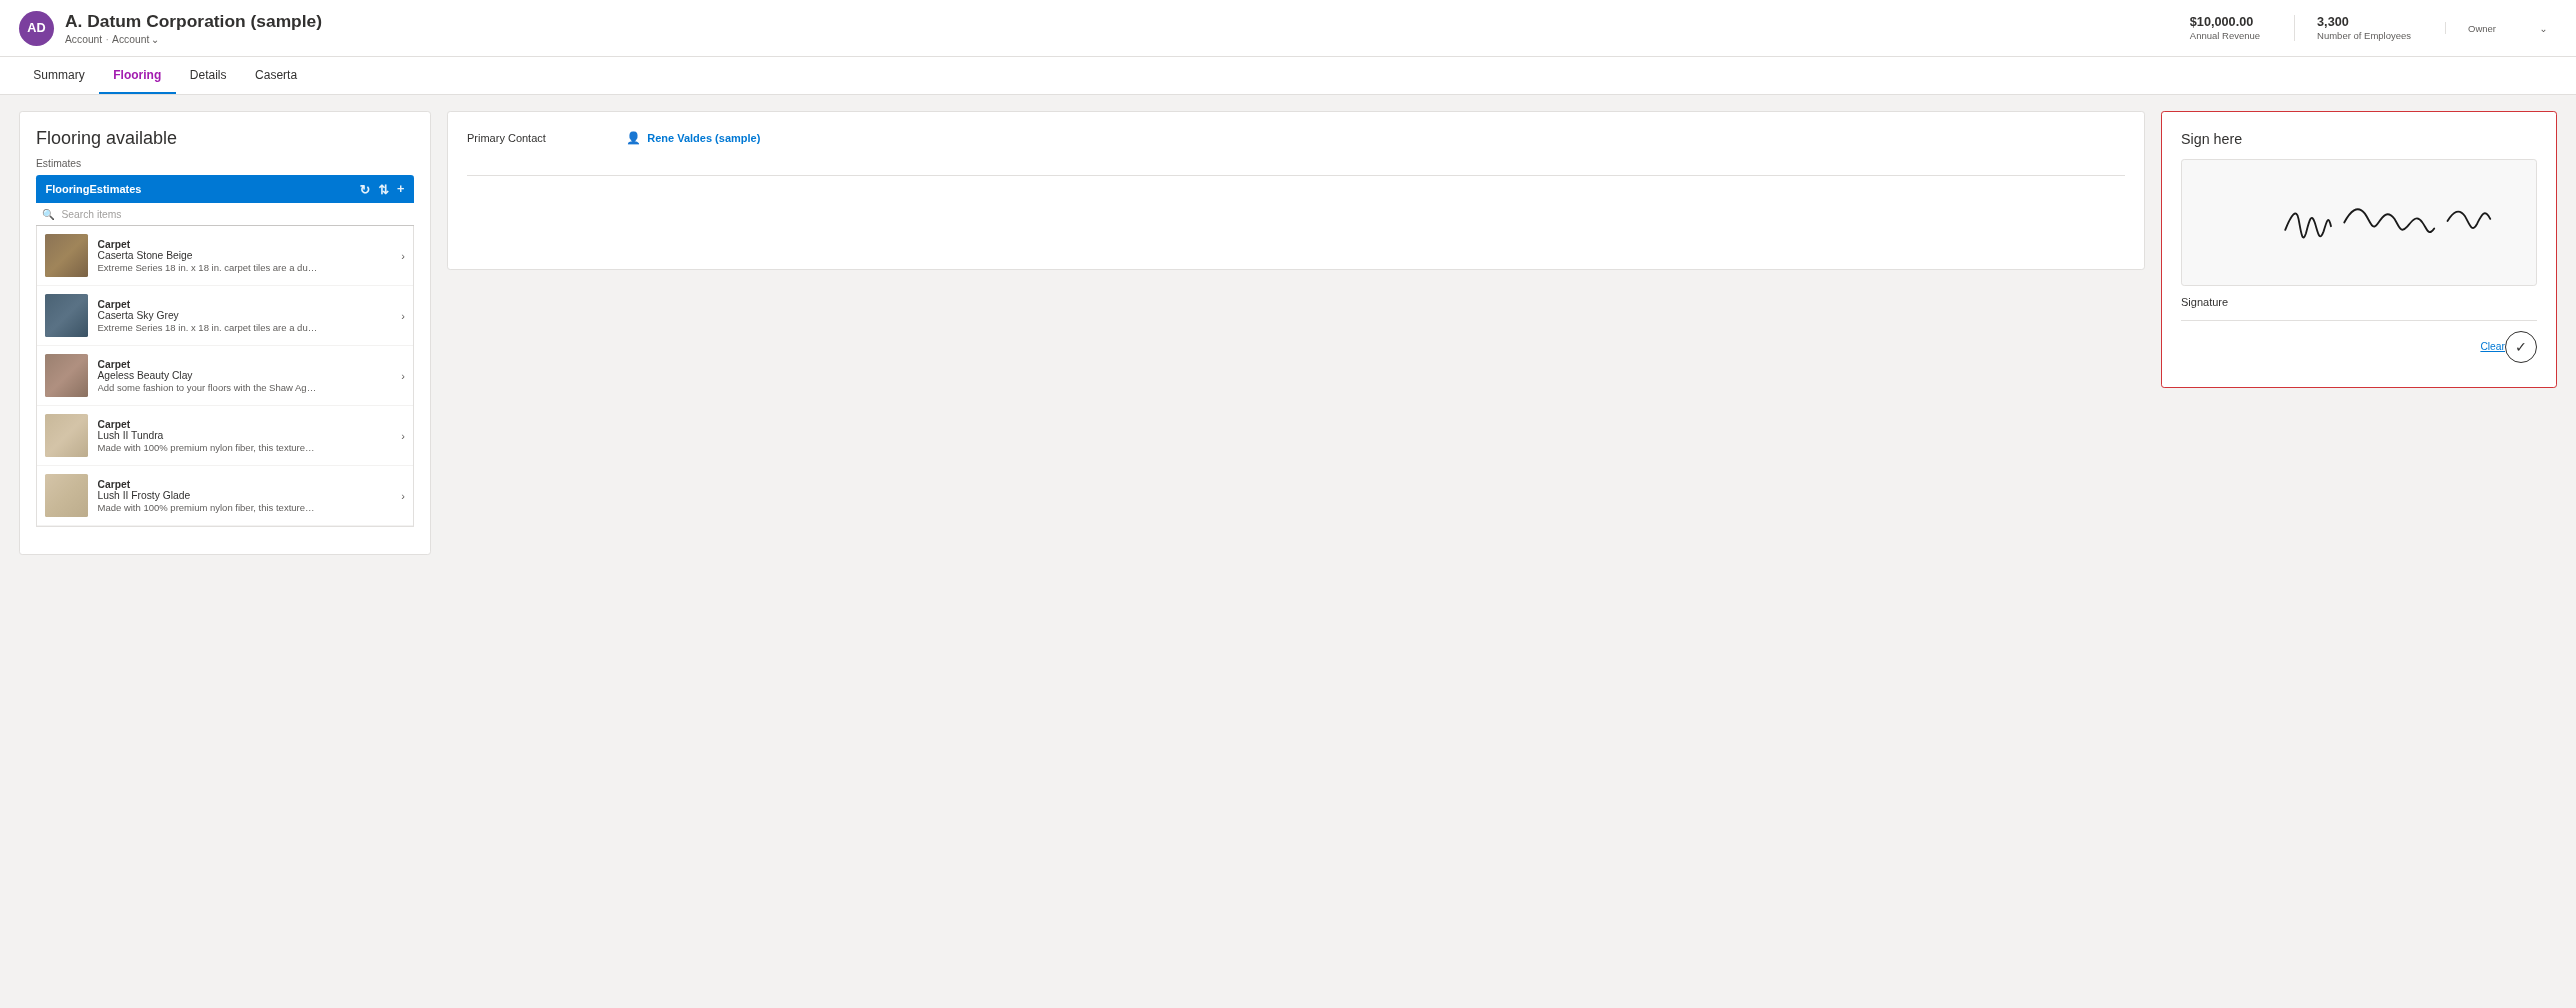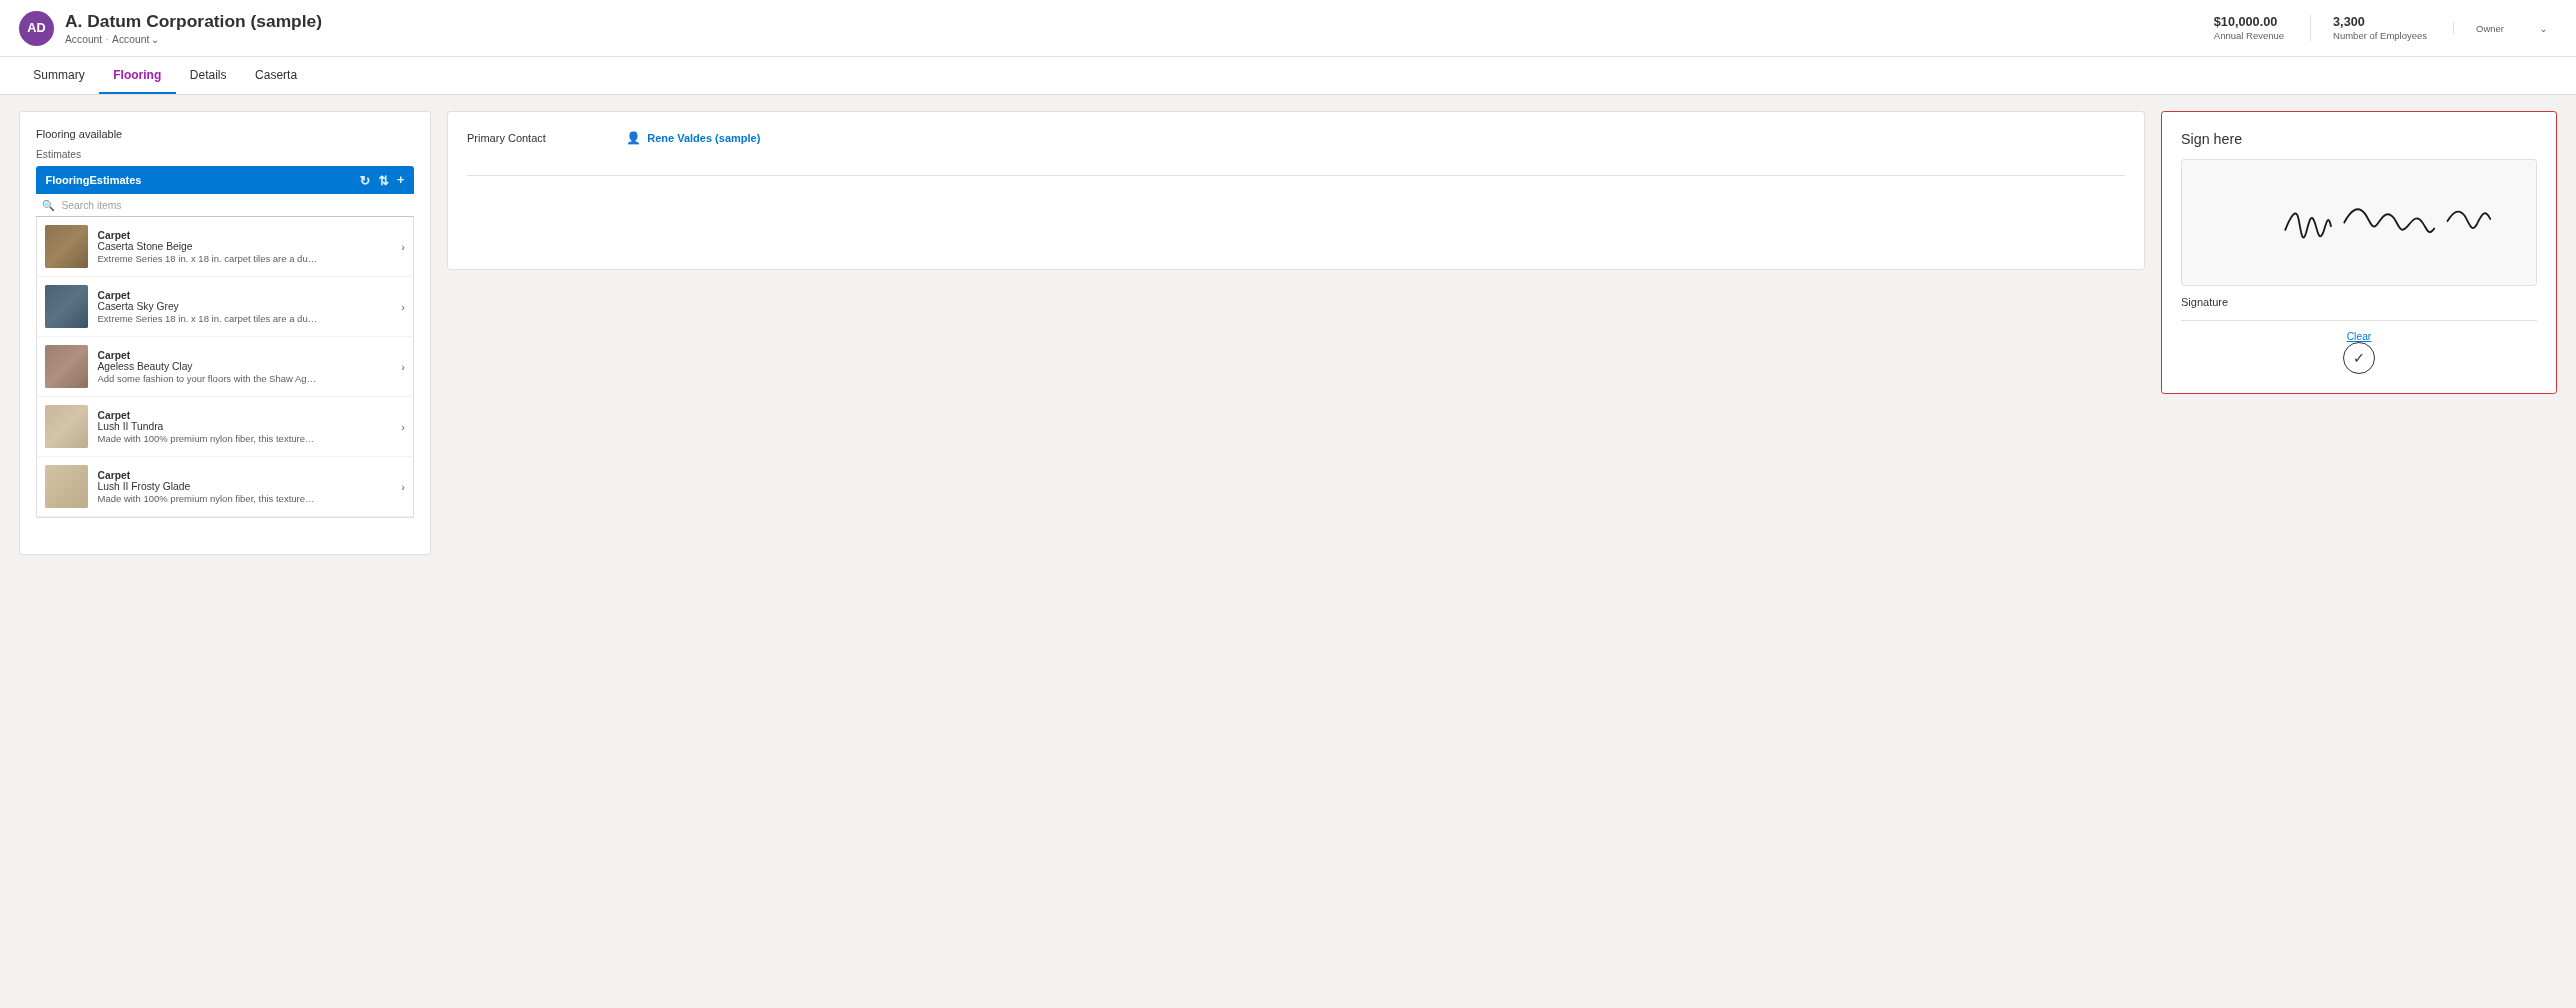--- a/index.html
+++ b/index.html
@@ -42,21 +42,21 @@
     }
     .header-subtitle .sep { color: #a19f9d; }
     .header-subtitle .dropdown-link {
       display: flex; align-items: center; gap: 1.6px;
       color: #605e5c;
       cursor: pointer;
     }
     .header-right {
       display: flex;
       align-items: center;
-      gap: 4px;
+      gap: 12px;
     }
     .header-stat {
       padding: 0 22px;
       border-left: 0.8px solid #e1dfdd;
       text-align: left;
     }
     .header-stat:first-child { border-left: none; }
     .stat-value {
       font-size: 12.7px;
       font-weight: 600;
@@ -112,21 +112,21 @@
     .panel-left {
       background: #fff;
       border: 0.8px solid #e1dfdd;
       border-radius: 3.2px;
       width: 412px;
       flex-shrink: 0;
       padding: 16px;
       min-height: 444px;
     }
     .panel-title {
-      font-size: 11px;
+      font-size: 18px;
       color: #323130;
       margin-bottom: 0;
     }
     .estimates-label {
       font-size: 10.3px;
       color: #605e5c;
       margin-top: 9.5px;
       margin-bottom: 6.3px;
     }
 
@@ -266,22 +266,21 @@
       margin-bottom: 12.7px;
     }
     .sign-divider {
       height: 0.8px;
       background: #e1dfdd;
       margin: 9.5px 0;
     }
     .sign-actions {
       display: flex;
       align-items: center;
-      justify-content: center;
-      flex-direction: column;
+      justify-content: flex-end;
     }
     .clear-btn {
       font-size: 10.3px;
       color: #0078d4;
       cursor: pointer;
       text-decoration: underline;
       background: none;
       border: none;
     }
     .confirm-circle {

